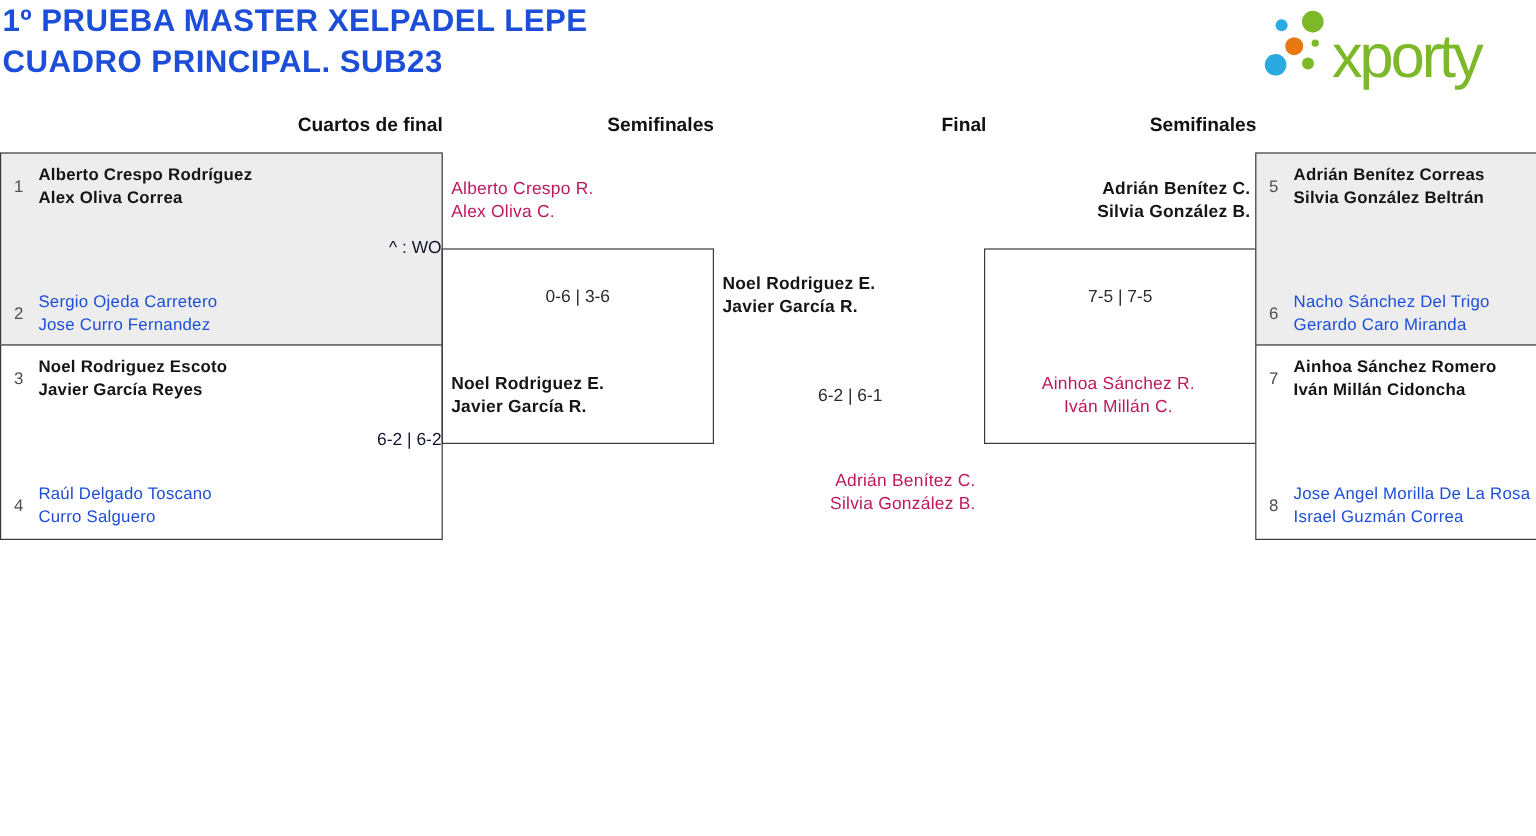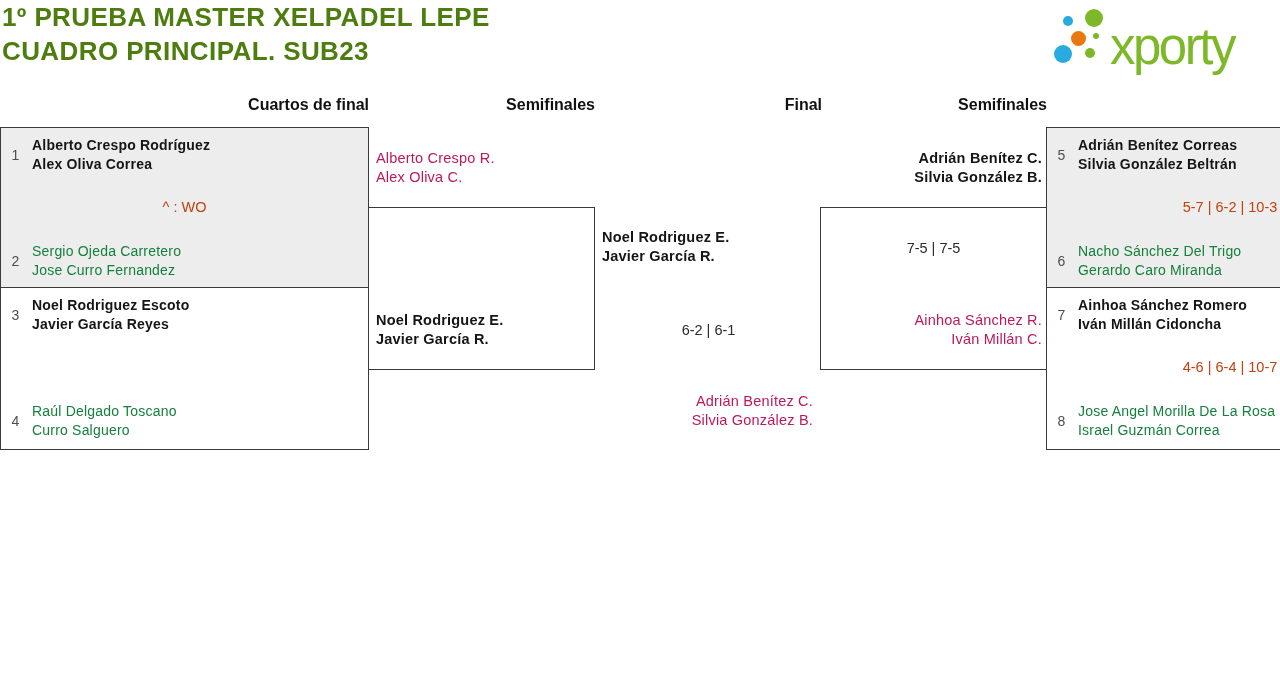--- a/index.html
+++ b/index.html
@@ -1,21 +1,21 @@
 <!DOCTYPE html>
 <html><head>
 <meta charset="utf-8">
 <style>
   html,body{margin:0;padding:0;background:#fff;}
   .stage{position:relative;width:1280px;height:697px;background:#ffffff;overflow:hidden;
          font-family:"Liberation Sans",sans-serif;color:#1e1e1e;}
 
   
   .page-title{position:absolute;left:2px;top:0px;font-size:26px;line-height:34px;
-              font-weight:800;color:#4d7c0f;letter-spacing:.4px;}
+              font-weight:800;color:#1d4ed8;letter-spacing:.4px;}
   .logo-wordmark{position:absolute;left:1110px;top:16px;font-size:51px;line-height:62px;
                  font-weight:400;letter-spacing:-2.5px;color:#7db829;}
   .dot{position:absolute;border-radius:50%;}
   .dot-b1{left:1063px;top:16px;width:10px;height:10px;background:#29abe2;}
   .dot-g1{left:1085px;top:9px;width:18px;height:18px;background:#7db829;}
   .dot-o1{left:1071px;top:31px;width:15px;height:15px;background:#e8780f;}
   .dot-g2{left:1093px;top:33px;width:6px;height:6px;background:#7db829;}
   .dot-b2{left:1054px;top:45px;width:18px;height:18px;background:#29abe2;}
   .dot-g3{left:1085px;top:48px;width:10px;height:10px;background:#7db829;}
 
@@ -36,42 +36,42 @@
   .qf-r1{left:1046px;top:127px;width:368px;height:161px;}
   .qf-r2{left:1046px;top:287px;width:368px;height:163px;}
   .sf-box{background:transparent;}
   .sf-l{left:368px;top:207px;width:227px;height:163px;}
   .sf-r{left:820px;top:207px;width:227px;height:163px;}
 
   .slot{position:absolute;left:7px;right:8px;display:flex;align-items:center;gap:9px;}
   .slot.top{top:8px;}
   .slot.bottom{top:114px;}
   .seed{flex:0 0 auto;width:15px;text-align:center;font-size:14px;color:#4e4e4e;}
-  .names{font-size:14px;line-height:19px;letter-spacing:.2px;color:#15803d;white-space:nowrap;}
+  .names{font-size:14px;line-height:19px;letter-spacing:.2px;color:#1d4ed8;white-space:nowrap;}
   .slot.winner .names{font-weight:700;color:#151515;}
-  .box-score{position:absolute;left:0;right:0;top:71px;text-align:center;font-size:14.5px;
-             color:#c2410c;white-space:nowrap;}
+  .box-score{position:absolute;left:0;right:0;top:71px;text-align:right;font-size:14.5px;
+             color:#0f172a;white-space:nowrap;}
 
   
   .team-lines{position:absolute;font-size:14.5px;line-height:19px;letter-spacing:.2px;
               color:#be185d;white-space:nowrap;}
   .team-lines.winner{font-weight:700;color:#151515;}
   .free-score{position:absolute;text-align:center;font-size:14.5px;color:#2b2b2b;white-space:nowrap;}
 
   .sf-l-top{left:376px;top:149px;}
   .sf-l-score{left:368px;width:227px;top:240px;}
   .sf-l-bottom{left:376px;top:311px;}
 
   .f-top{left:602px;top:228px;}
   .f-score{left:595px;width:227px;top:322px;}
   .f-bottom{left:602px;width:211px;top:392px;text-align:right;}
 
   .sf-r-top{left:822px;width:220px;top:149px;text-align:right;}
   .sf-r-score{left:820px;width:227px;top:240px;}
-  .sf-r-bottom{left:822px;width:220px;top:311px;text-align:right;}
+  .sf-r-bottom{left:822px;width:220px;top:311px;text-align:center;}
 </style>
 </head>
 <body>
 
 <div class="stage">
 
   <div class="page-title">
     <div>1º PRUEBA MASTER XELPADEL LEPE</div>
     <div>CUADRO PRINCIPAL. SUB23</div>
   </div>
@@ -111,34 +111,36 @@
   </div>
 
   <div class="match-box qf-l2">
     <div class="slot top winner">
       <span class="seed">3</span>
       <div class="names">
         <div>Noel Rodriguez Escoto</div>
         <div>Javier García Reyes</div>
       </div>
     </div>
+    <div class="box-score">6-2 | 6-2</div>
     <div class="slot bottom">
       <span class="seed">4</span>
       <div class="names">
         <div>Raúl Delgado Toscano</div>
         <div>Curro Salguero</div>
       </div>
     </div>
   </div>
 
   <div class="match-box sf-box sf-l"></div>
   <div class="team-lines sf-l-top">
     <div>Alberto Crespo R.</div>
     <div>Alex Oliva C.</div>
   </div>
+  <div class="free-score sf-l-score">0-6 | 3-6</div>
   <div class="team-lines winner sf-l-bottom">
     <div>Noel Rodriguez E.</div>
     <div>Javier García R.</div>
   </div>
 
   <div class="team-lines winner f-top">
     <div>Noel Rodriguez E.</div>
     <div>Javier García R.</div>
   </div>
   <div class="free-score f-score">6-2 | 6-1</div>

